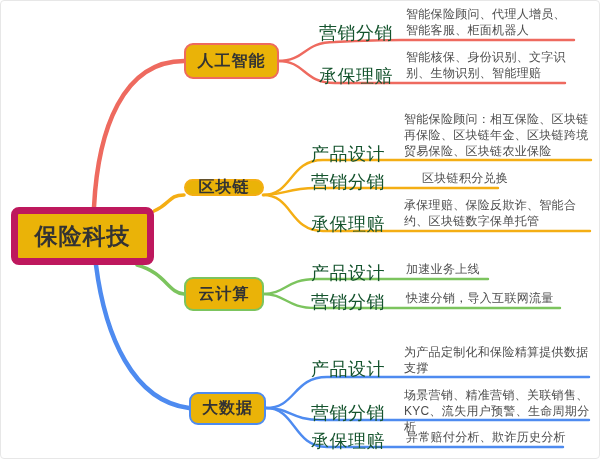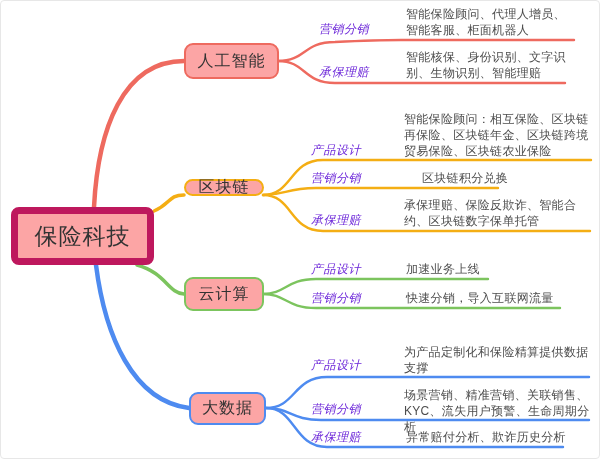--- a/index.html
+++ b/index.html
@@ -4,33 +4,33 @@
 <style>
   html,body{margin:0;padding:0;background:#fff;}
   .canvas{
     position:relative;width:598px;height:457px;margin:0;
     background:#ffffff;border:1px solid #e7e7e7;border-radius:4px;
     font-family:"Liberation Sans", sans-serif;overflow:hidden;
   }
   svg.wires{position:absolute;left:0;top:0;width:600px;height:459px;pointer-events:none;}
   .node{
     position:absolute;display:flex;align-items:center;justify-content:center;
-    background:#fca5a5;box-sizing:border-box;color:#333;font-weight:normal;
+    background:#eab308;box-sizing:border-box;color:#333;font-weight:bold;
   }
   .root-node{
     left:10px;top:206px;width:143px;height:58px;
     border:7px solid #be185d;border-radius:8px;font-size:23px;letter-spacing:1px;
   }
   .branch-node{border-radius:9px;font-size:16px;letter-spacing:1px;}
   .node-ai  {left:183px;top:42px; width:95px;height:36px;border:2.5px solid #ee6a5f;}
   .node-bc  {left:183px;top:178px;width:80px;height:17px;border:2.5px solid #f4ae14;}
   .node-cl  {left:183px;top:276px;width:80px;height:34px;border:2.5px solid #7cc45e;}
   .node-bd  {left:188px;top:391px;width:77px;height:33px;border:2.5px solid #4e8bf0;}
   .sublabel{
-    position:absolute;font-size:12px;color:#6d28d9;white-space:nowrap;letter-spacing:0.5px;font-style:italic;
+    position:absolute;font-size:18px;color:#14532d;white-space:nowrap;letter-spacing:0.5px;
   }
   .leaf{
     position:absolute;font-size:12px;color:#4d4d4d;line-height:16px;letter-spacing:0.3px;
   }
 </style>
 </head>
 <body>
 
 <div class="canvas">
 

